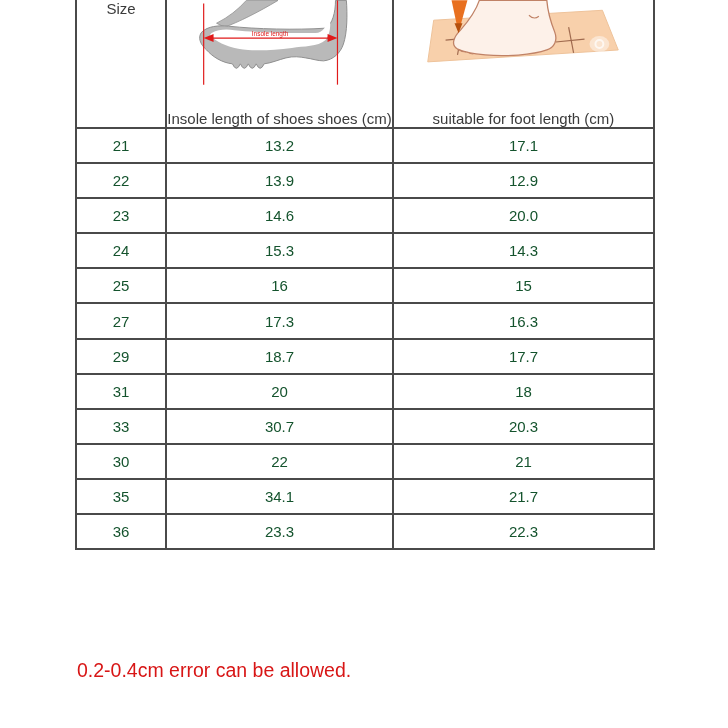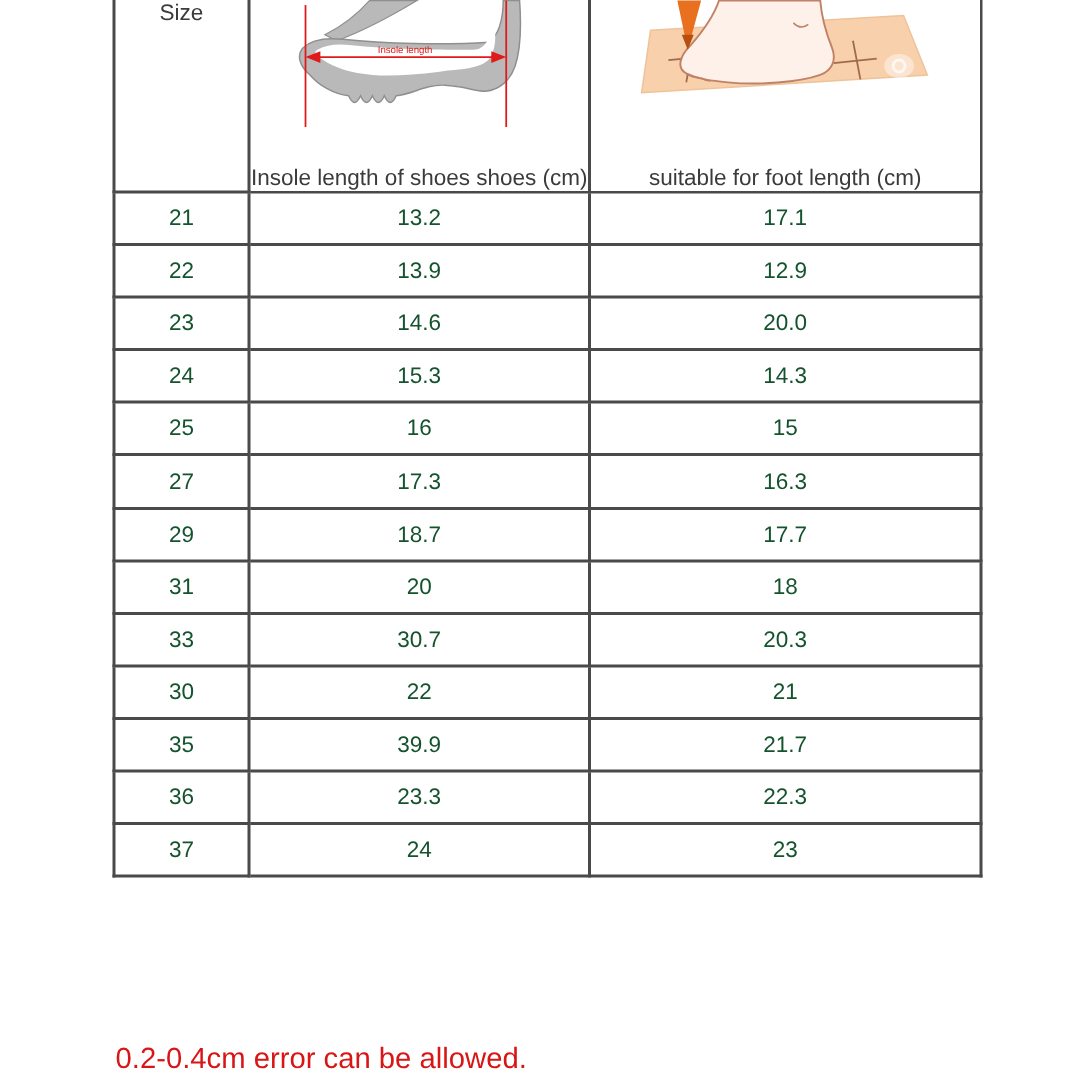--- a/index.html
+++ b/index.html
@@ -11,21 +11,21 @@
   table.size-table col.c3{width:261px;}
   table.size-table th, table.size-table td{
     border:2px solid var(--border,#4a4a4a);
     font-weight:normal;text-align:center;padding:0;
   }
   table.size-table thead th{border-top:none;height:127px;background:#fff;}
   th.size-head{vertical-align:top;padding-top:22px;font-size:15px;}
   th.pic-head{position:relative;vertical-align:bottom;padding-bottom:14px;font-size:15px;}
   th.pic-head svg{position:absolute;top:0;left:0;display:block;}
   table.size-table tbody td{height:33.1px;font-size:15px;color:#14532d;background:#fff;text-align:center;}
-  .note{position:absolute;left:77px;top:695px;font-size:19.5px;color:var(--note-red,#d81616);}
+  .note{position:absolute;left:77px;top:659px;font-size:19.5px;color:var(--note-red,#d81616);}
 </style>
 </head>
 <body>
 
 <div class="page">
 
   <table class="size-table">
     <colgroup>
         <col class="c1">
         <col class="c2">
@@ -134,31 +134,26 @@
           <td>30.7</td>
           <td>20.3</td>
         </tr>
         <tr>
           <td>30</td>
           <td>22</td>
           <td>21</td>
         </tr>
         <tr>
           <td>35</td>
-          <td>39.9</td>
+          <td>34.1</td>
           <td>21.7</td>
         </tr>
         <tr>
           <td>36</td>
           <td>23.3</td>
           <td>22.3</td>
-        </tr>
-        <tr>
-          <td>37</td>
-          <td>24</td>
-          <td>23</td>
         </tr>
       </tbody>
   </table>
 
   <div class="note">0.2-0.4cm error can be allowed.</div>
 
 </div>
 
 </body></html>

